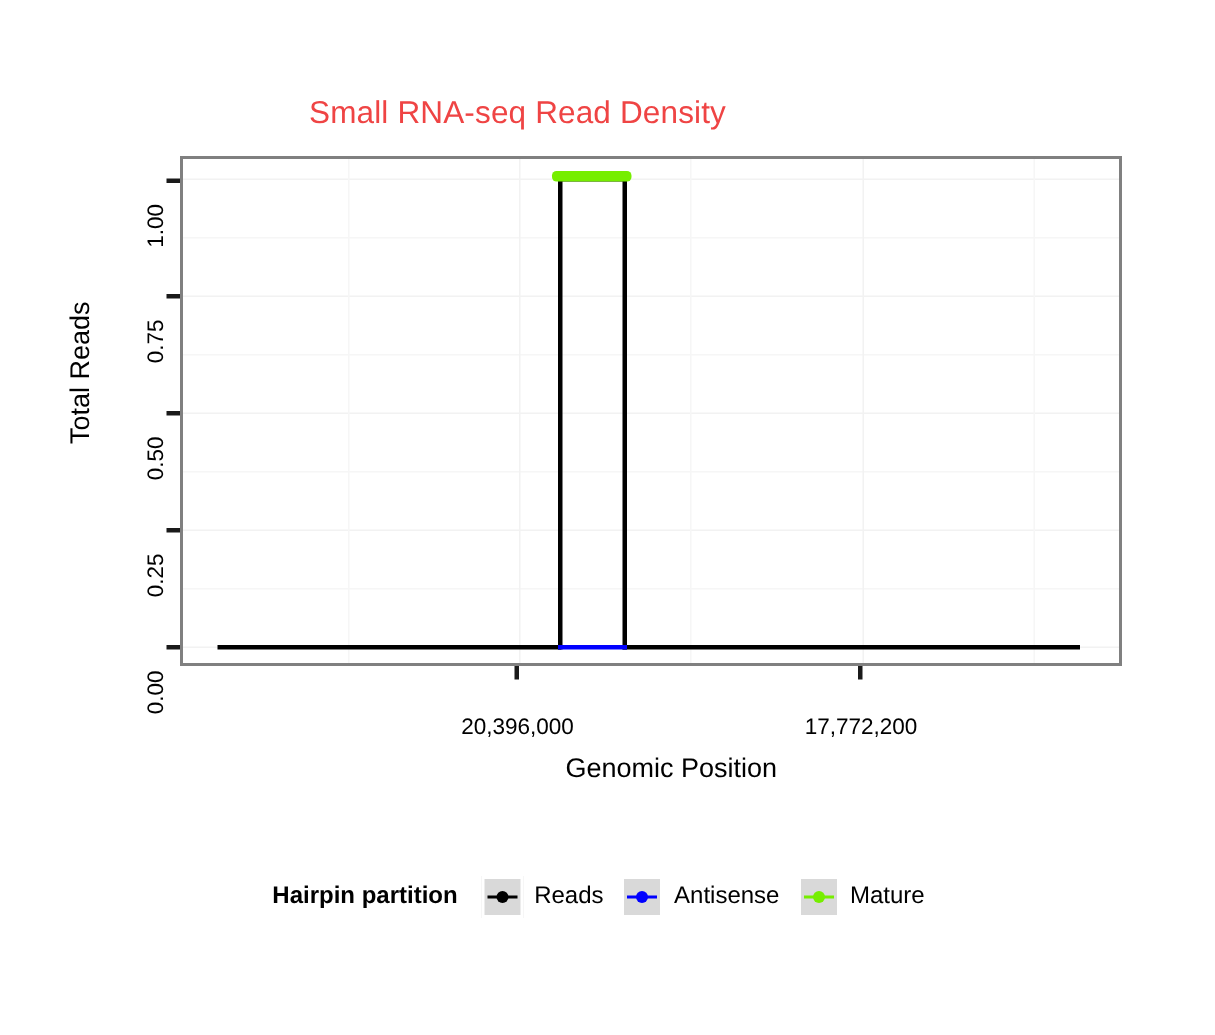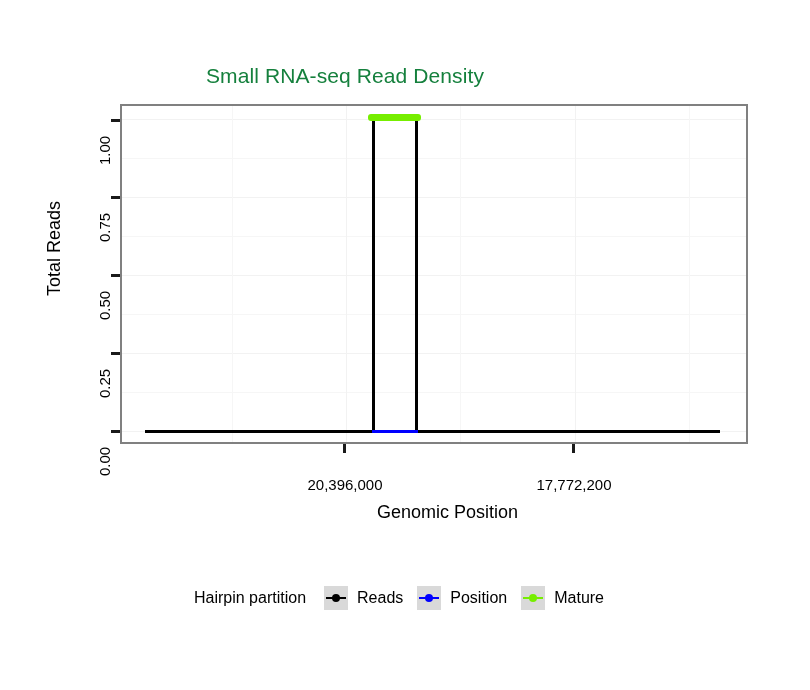--- a/index.html
+++ b/index.html
@@ -25,21 +25,21 @@
 
   
   .chart-title {
     position: absolute;
     left: 0;
     top: 63px;
     width: 690px;
     text-align: center;
     font-size: 21px;
     line-height: 26px;
-    color: #15803d;
+    color: #ef4444;
     letter-spacing: 0.1px;
   }
 
   
   .y-axis-title {
     position: absolute;
     left: -26px;
     top: 238px;
     width: 160px;
     text-align: center;
@@ -168,21 +168,21 @@
     top: 584px;
     width: 810px;
     display: flex;
     flex-direction: row;
     align-items: center;
     justify-content: center;
     gap: 0px;
   }
   .legend-title {
     font-size: 16px;
-    font-weight: normal;
+    font-weight: bold;
     margin-right: 16px;
     white-space: nowrap;
   }
   .legend-item {
     display: flex;
     flex-direction: row;
     align-items: center;
     margin-right: 12px;
   }
   .legend-key {
@@ -297,21 +297,21 @@
         <div class="key-dot" style="background:#000000"></div>
       </div>
       <div class="legend-label">Reads</div>
     </div>
 
     <div class="legend-item">
       <div class="legend-key">
         <div class="key-line" style="background:#0000FF"></div>
         <div class="key-dot" style="background:#0000FF"></div>
       </div>
-      <div class="legend-label">Position</div>
+      <div class="legend-label">Antisense</div>
     </div>
 
     <div class="legend-item">
       <div class="legend-key">
         <div class="key-line" style="background:#76EE00"></div>
         <div class="key-dot" style="background:#76EE00"></div>
       </div>
       <div class="legend-label">Mature</div>
     </div>
   </div>

